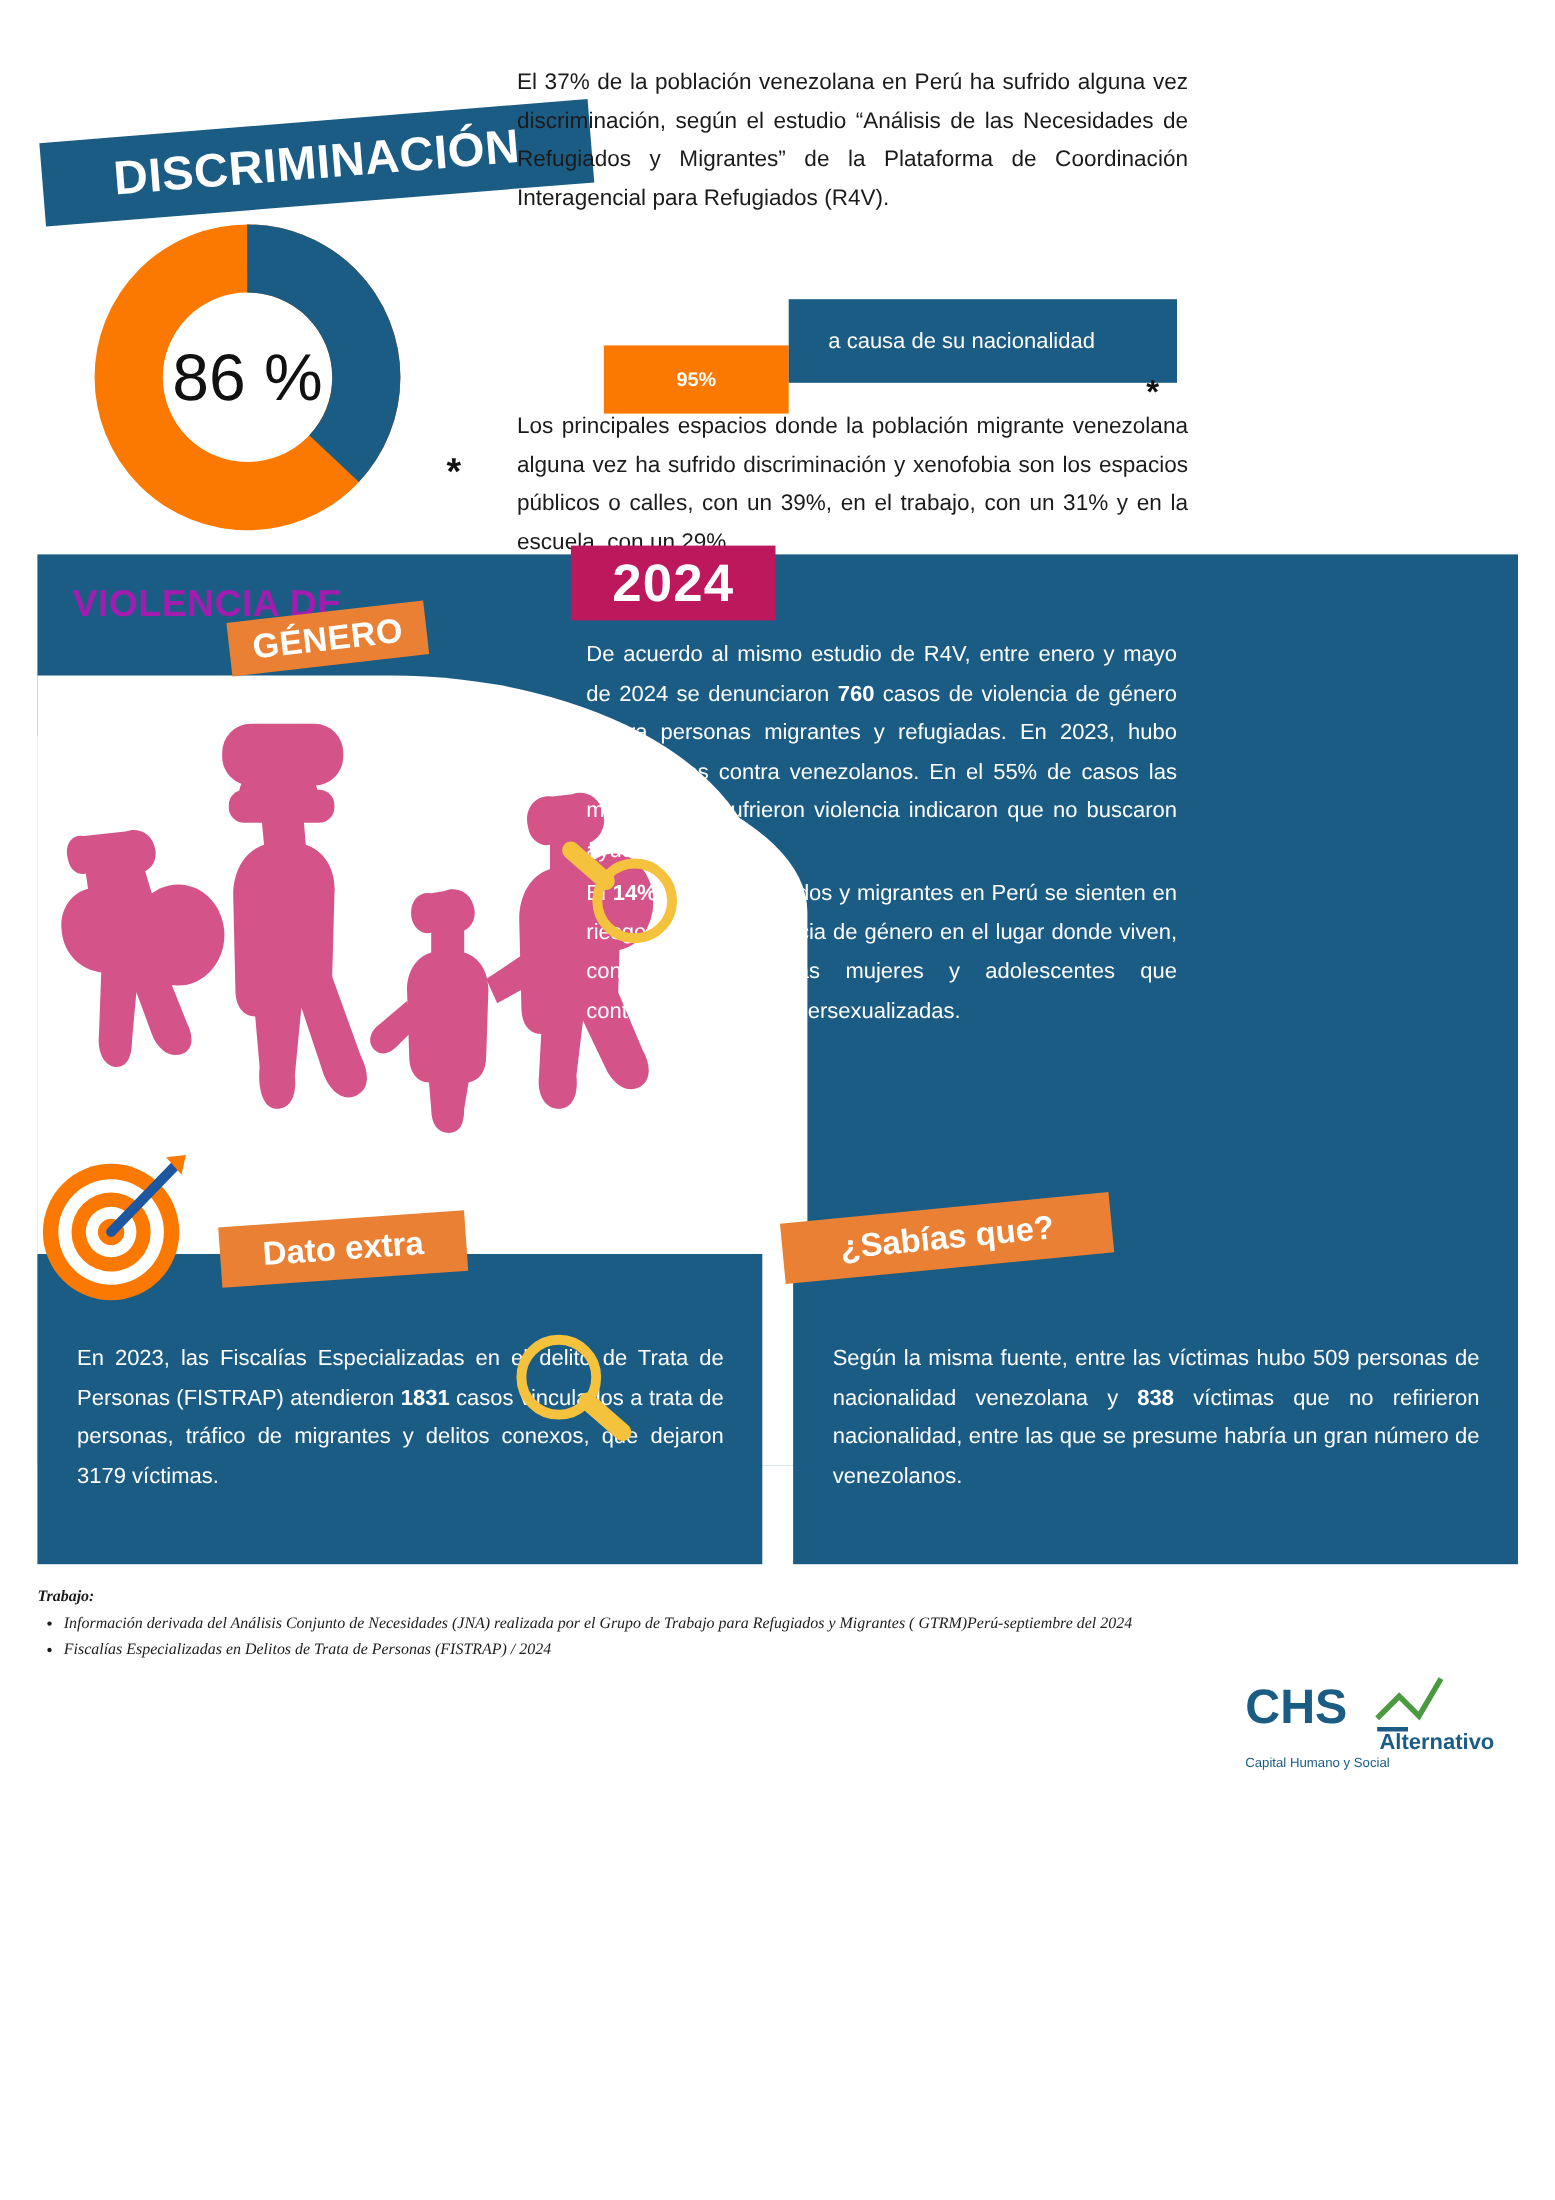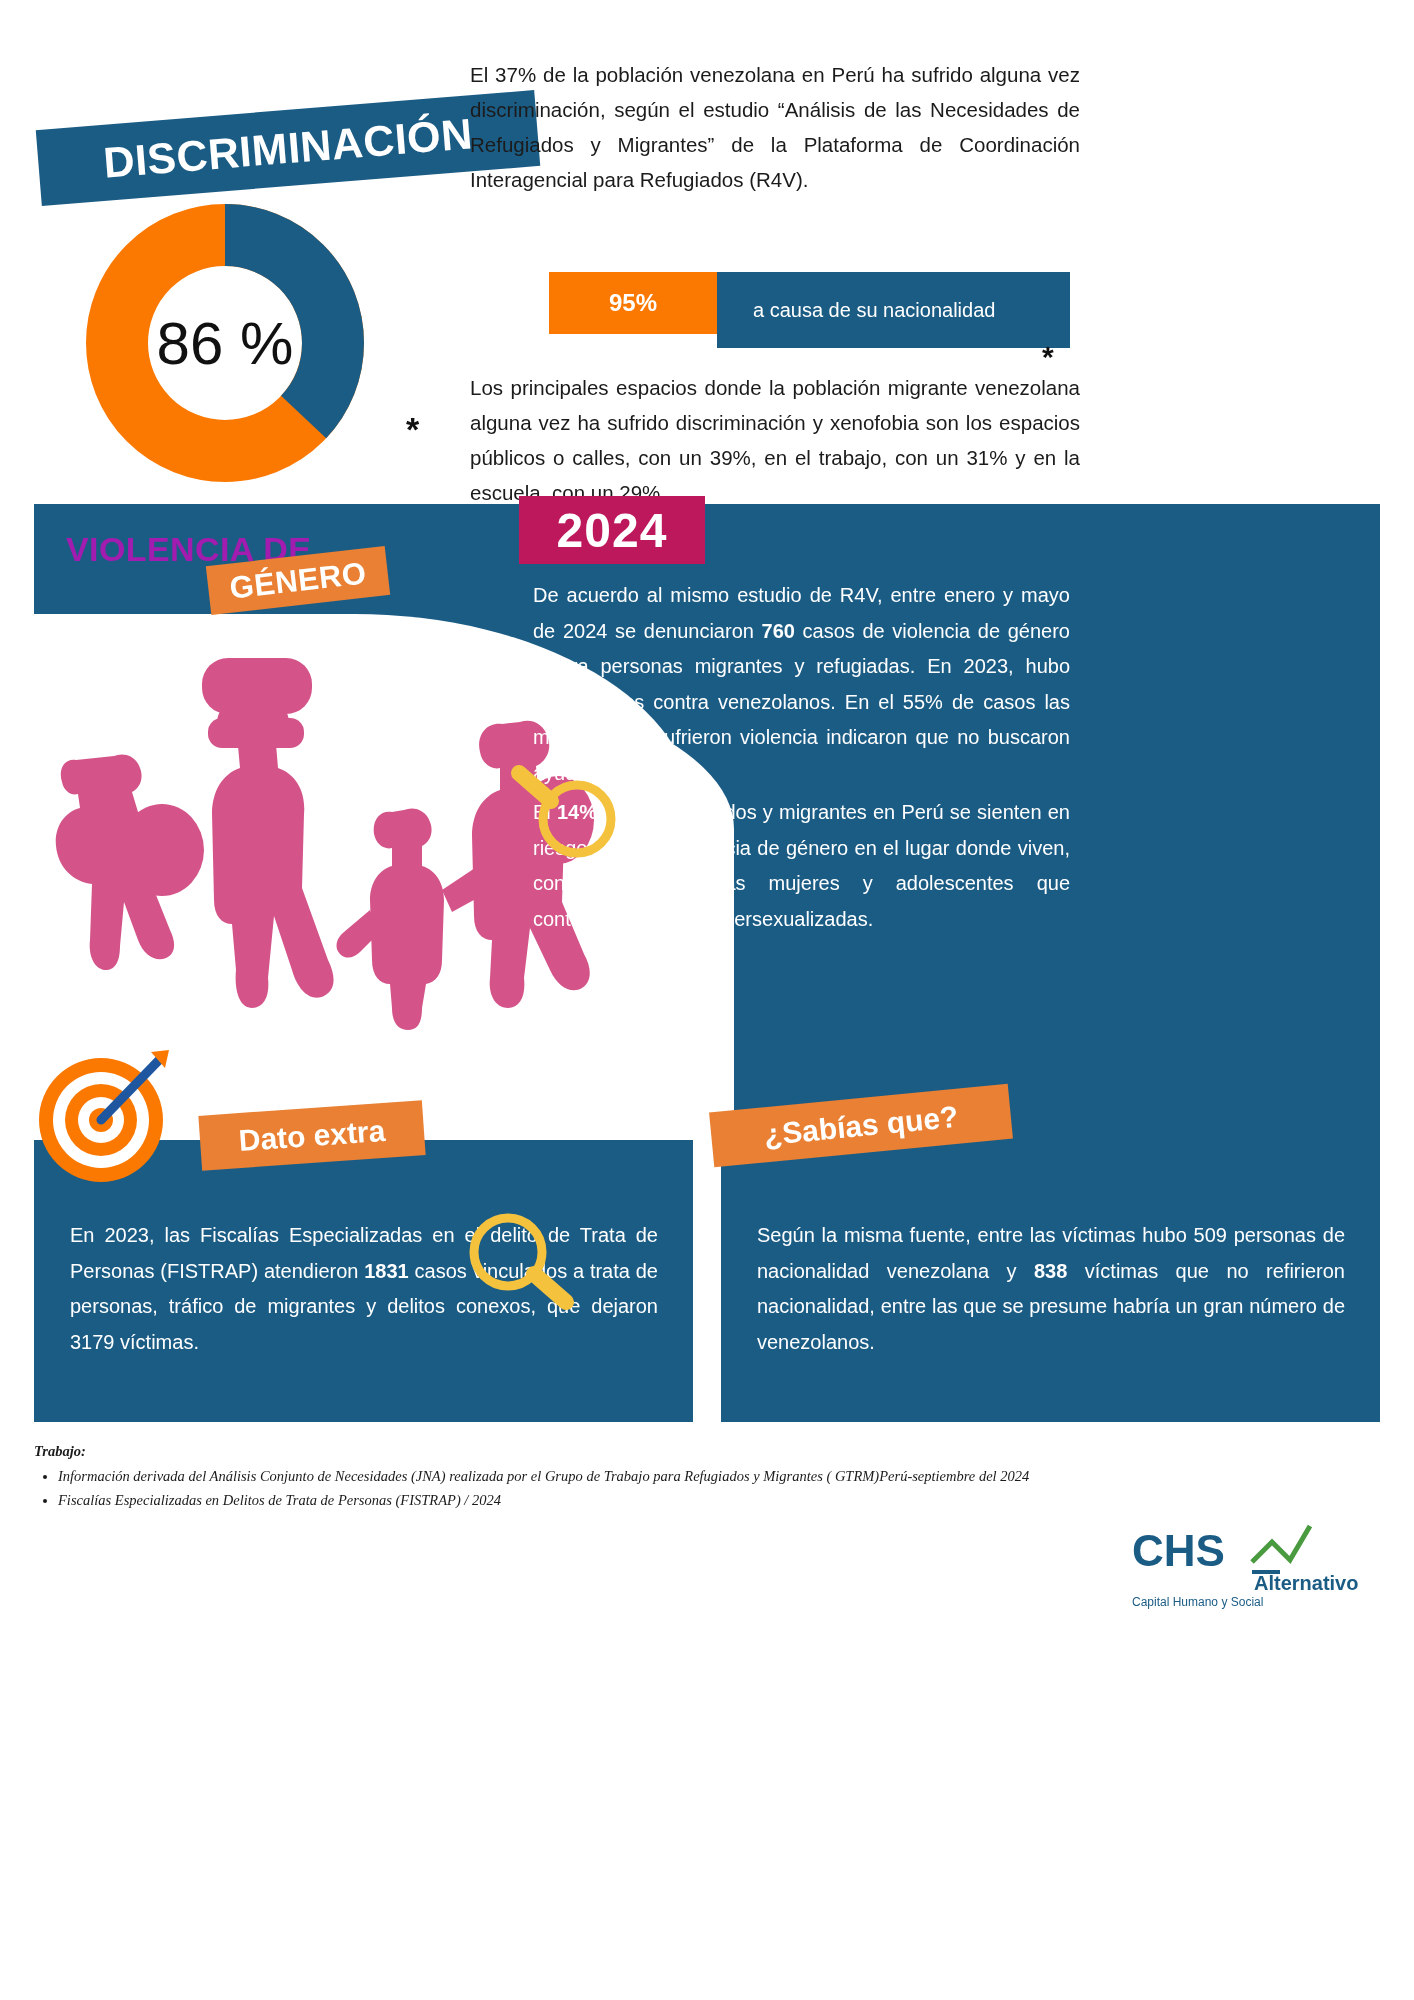--- a/index.html
+++ b/index.html
@@ -67,21 +67,21 @@
   .bar-95 {
     position: absolute;
     left: 549px; top: 272px;
     width: 521px; height: 62px;
     display: flex;
   }
   .bar-95 .orange-part {
     width: 168px; height: 62px;
     background: #fb7900;
     display: flex; align-items: center; justify-content: center;
-    color: #fff; font-weight: 700; font-size: 24px;
+    color: #fff; font-weight: 700; font-size: 18px; margin-top: 42px;
   }
   .bar-95 .blue-part {
     flex: 1; height: 76px;
     background: #1b5c85;
     display: flex; align-items: center;
     padding-left: 36px;
     color: #fff; font-size: 20px;
   }
   .bar-star {
     position: absolute;

